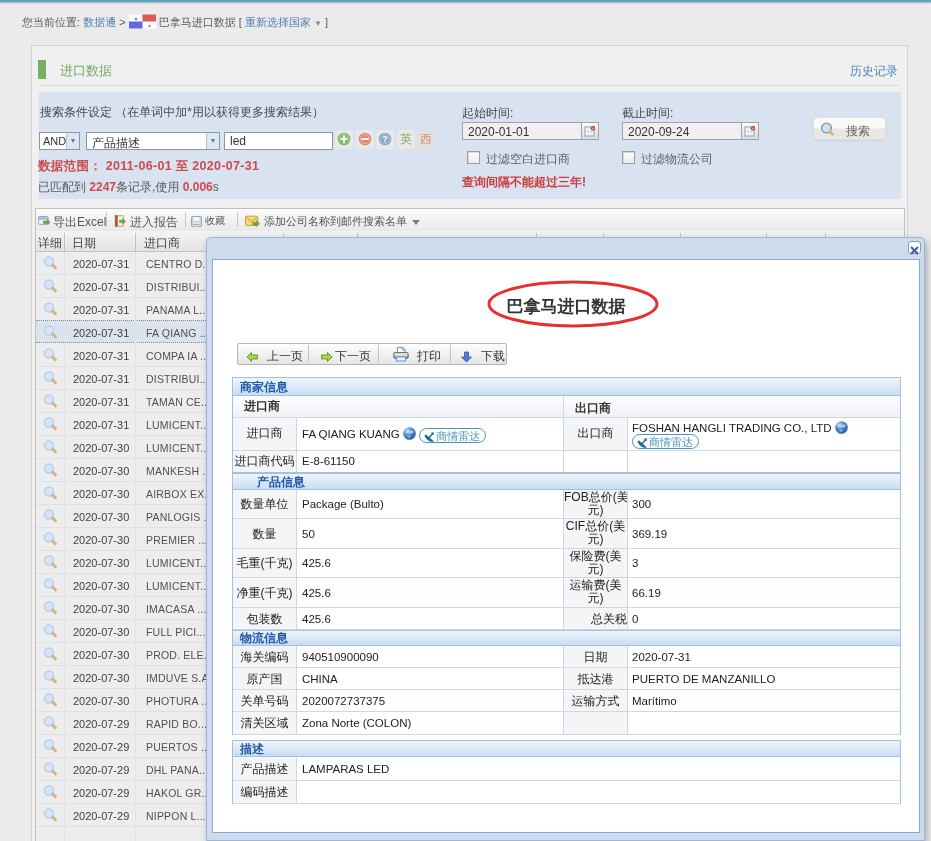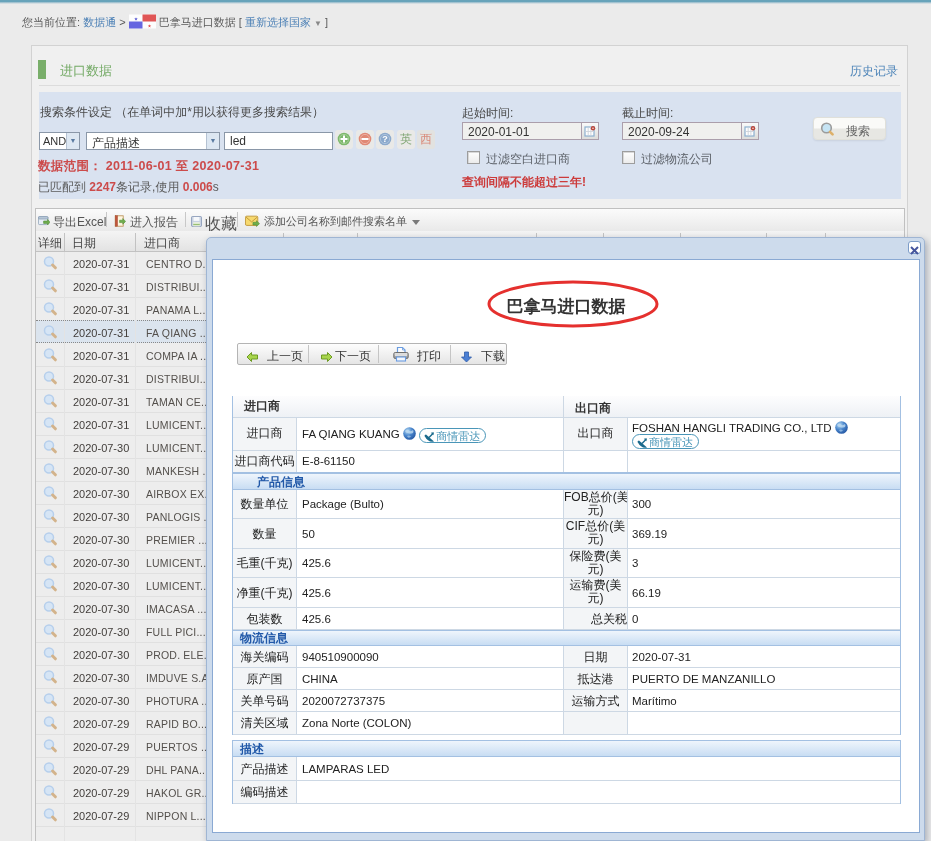--- a/index.html
+++ b/index.html
@@ -104,21 +104,21 @@
         <rect x="1.5" y="0.5" width="3" height="13" fill="#c0563c" stroke="#a04630" stroke-width="0.5"></rect>
         <path d="M7,6 L11,6 L11,4 L14.5,7.5 L11,11 L11,9 L7,9 Z" fill="#6fae4e" stroke="#4e8a34" stroke-width="0.7"></path>
       </svg></div>
 <div class="abs" style="left:130px;top:214px;font-size:12px;color:#555;">进入报告</div>
 <div class="abs" style="left:191px;top:213px;"><svg width="11" height="11" viewBox="0 0 13 13">
         <rect x="0.5" y="0.5" width="12" height="12" rx="1.5" fill="#c9d2e2" stroke="#8496b4" stroke-width="1"></rect>
         <rect x="3" y="1.2" width="7" height="4.6" fill="#f6f8fb"></rect>
         <rect x="2.6" y="7.2" width="7.8" height="5" fill="#e8f0dd"></rect>
         <rect x="2.6" y="9.3" width="7.8" height="1.5" fill="#98bf74"></rect>
       </svg></div>
-<div class="abs" style="left:205px;top:214px;font-size:16px;color:#555;">收藏</div>
+<div class="abs" style="left:205px;top:214px;font-size:10px;color:#555;">收藏</div>
 <div class="abs" style="left:245px;top:213px;"><svg width="15" height="12" viewBox="0 0 17 13">
         <rect x="0.5" y="1" width="14" height="10.5" rx="1.5" fill="#f7d96e" stroke="#bd9334" stroke-width="1"></rect>
         <path d="M1,2 L7.5,7.5 L14,2" fill="none" stroke="#bd9334" stroke-width="1"></path>
         <path d="M9,8 L13,8 L13,6.2 L16.5,9.5 L13,12.8 L13,11 L9,11 Z" fill="#6fae4e" stroke="#4e8a34" stroke-width="0.6"></path>
       </svg></div>
 <div class="abs" style="left:264px;top:214px;font-size:11px;color:#555;">添加公司名称到邮件搜索名单</div>
 <div class="abs" style="left:412px;top:220px;width:0;height:0;border-left:4px solid transparent;border-right:4px solid transparent;border-top:5px solid #7a7a7a;"></div>
 <div class="abs" style="left:106px;top:212px;width:1px;height:15px;background:#c8c8c8;"></div>
 <div class="abs" style="left:185px;top:212px;width:1px;height:15px;background:#c8c8c8;"></div>
 <div class="abs" style="left:237px;top:212px;width:1px;height:15px;background:#c8c8c8;"></div>
@@ -348,20 +348,21 @@
         <path d="M9.5,1.5 L9.5,4 L12,4 Z" fill="#d8e6f8" stroke="#6a9ce0" stroke-width="0.8"></path>
         <rect x="0.8" y="6.5" width="14.4" height="6" rx="1.4" fill="url(#pg)" stroke="#6e6e6e" stroke-width="1"></rect>
         <rect x="2" y="8.3" width="12" height="1.6" fill="#e8e8e8" opacity="0.9"></rect>
         <rect x="3.5" y="11" width="9" height="4" fill="#f2f6fc" stroke="#6a9ce0" stroke-width="1.1"></rect>
       </svg></div>
 <div class="abs" style="left:417px;top:348px;font-size:12px;color:#333;">打印</div>
 <div class="abs" style="left:461px;top:349px;"><svg width="11" height="12">
         <path d="M3.5,1 L7.5,1 L7.5,6 L10.5,6 L5.5,11 L0.5,6 L3.5,6 Z" fill="#4a7fd4" stroke="#2f5ca8" stroke-width="0.8"></path>
       </svg></div>
 <div class="abs" style="left:481px;top:348px;font-size:12px;color:#333;">下载</div>
+<div class="abs" style="left:232px;top:377px;width:669px;height:19px;background:linear-gradient(#eff5fc,#c8ddf3);border:1px solid #a3c0e2;line-height:18px;padding-left:7px;font-size:12px;font-weight:bold;color:#2158a8;">商家信息</div>
 <div class="abs" style="left:232px;top:396px;width:669px;height:77px;border:1px solid #a3c0e2;border-top:none;background:#fff;"></div>
 <div class="abs" style="left:233px;top:396px;width:667px;height:21px;background:linear-gradient(#fdfdfe,#eef1f5);font-size:12px;color:#222;overflow:hidden;line-height:21px;"><span style="padding-left:11px;font-weight:bold;color:#333;">进口商</span></div>
 <div class="abs" style="left:563px;top:396px;width:1px;height:21px;background:#cdd8e4;"></div>
 <div class="abs" style="left:575px;top:400px;font-size:12px;font-weight:bold;color:#333;">出口商</div>
 <div class="abs" style="left:233px;top:417px;width:667px;height:1px;background:#cdd8e4;"></div>
 <div class="abs" style="left:233px;top:418px;width:63px;height:32px;background:#f3f5f7;font-size:12px;color:#222;overflow:hidden;text-align:center;"><span style="line-height:30px;">进口商</span></div>
 <div class="abs" style="left:296px;top:418px;width:1px;height:32px;background:#cdd8e4;"></div>
 <div class="abs" style="left:302px;top:427px;font-size:11.5px;color:#222;">FA QIANG KUANG <svg width="13" height="13" style="vertical-align:-2px">
         <defs>
           <radialGradient id="g1" cx="35%" cy="30%" r="75%">

